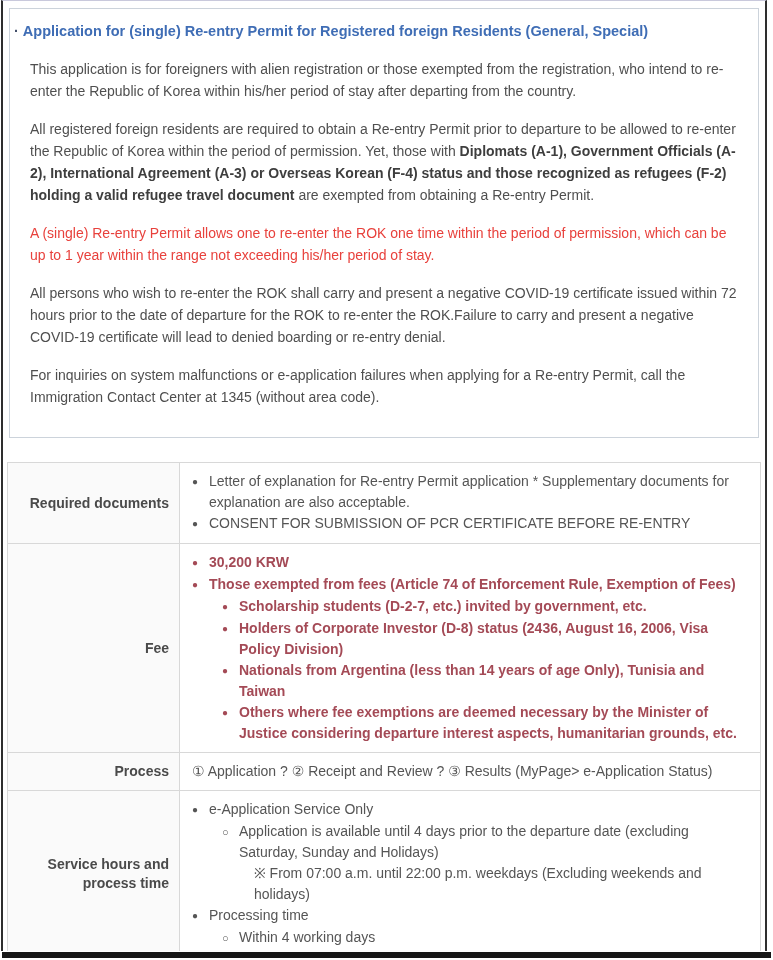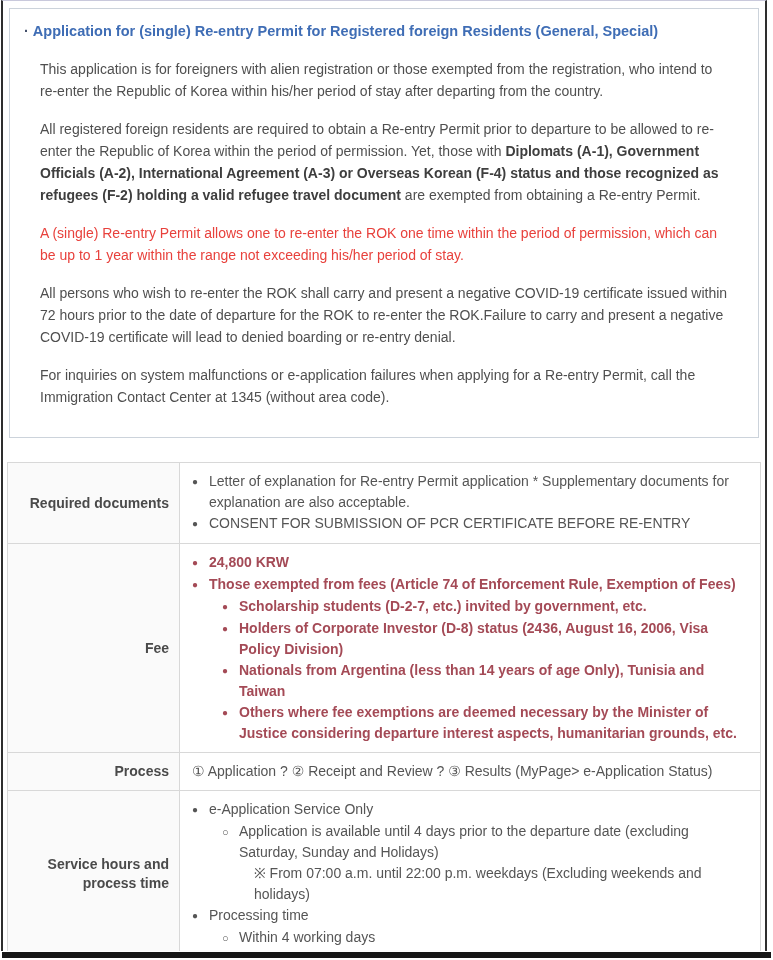--- a/index.html
+++ b/index.html
@@ -8,21 +8,21 @@
   }
   html,body{margin:0;padding:0;background:#fff;}
   .page{position:relative;width:773px;height:960px;background:#fff;
         font-family:"Liberation Sans",sans-serif;overflow:hidden;}
   .frame{position:absolute;left:1px;right:6px;top:0;bottom:9px;
          border-left:2px solid #2e2e2e;border-right:2px solid #2e2e2e;
          border-top:1px solid #c9c9dc;background:#fff;
          padding:7px 4px 0 4px;box-sizing:border-box;overflow:hidden;}
   .bottom-band{position:absolute;left:2px;right:2px;bottom:2px;height:6px;background:#161616;}
 
-  .intro{border:1px solid #ccd3db;margin:0 2px;padding:11px 14px 13px;
+  .intro{border:1px solid #ccd3db;margin:0 2px;padding:11px 4px 13px;
          color:var(--body);font-size:14px;line-height:22px;}
   .intro .title{font-size:14.5px;font-weight:bold;color:var(--blue);margin:0 0 9px;}
   .intro .title .tbullet{color:#44506b;margin-right:4px;}
   .intro p{margin:16px;}
   .b{font-weight:bold;color:#3e3e3e;}
   .red{color:var(--red);}
   .maroon{color:var(--maroon);}
 
   table.info{border-collapse:collapse;width:100%;margin-top:24px;
              font-size:14px;color:#555;}
@@ -72,21 +72,21 @@
                 <span class="marker disc">●</span>
                 <span class="txt">CONSENT FOR SUBMISSION OF PCR CERTIFICATE BEFORE RE-ENTRY</span>
               </div>
             </td>
           </tr>
           <tr>
             <th>Fee</th>
             <td>
               <div class="line indent0 b maroon">
                 <span class="marker disc">●</span>
-                <span class="txt">24,800 KRW</span>
+                <span class="txt">30,200 KRW</span>
               </div>
               <div class="line indent0 b maroon">
                 <span class="marker disc">●</span>
                 <span class="txt">Those exempted from fees (Article 74 of Enforcement Rule, Exemption of Fees)</span>
               </div>
               <div class="line indent1 b maroon">
                 <span class="marker disc">●</span>
                 <span class="txt">Scholarship students (D-2-7, etc.) invited by government, etc.</span>
               </div>
               <div class="line indent1 b maroon">

